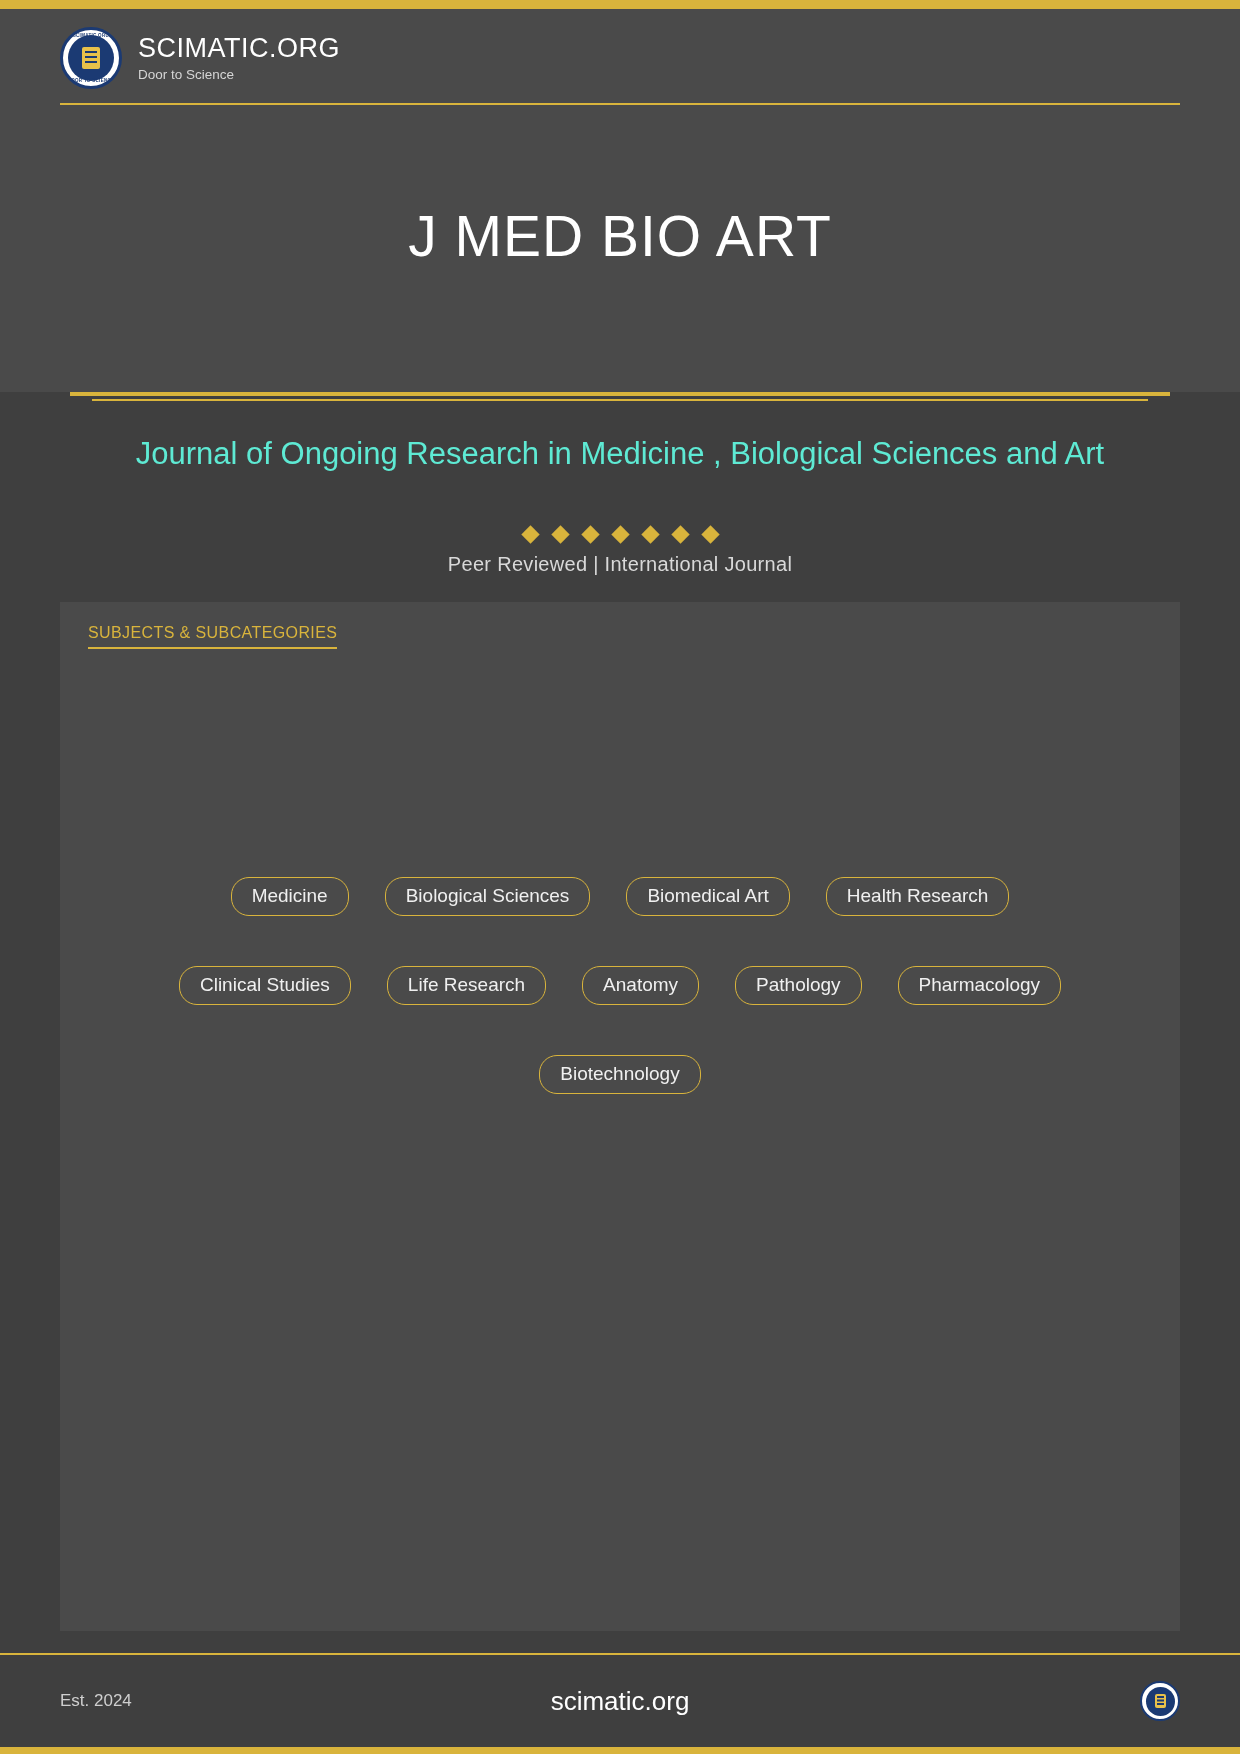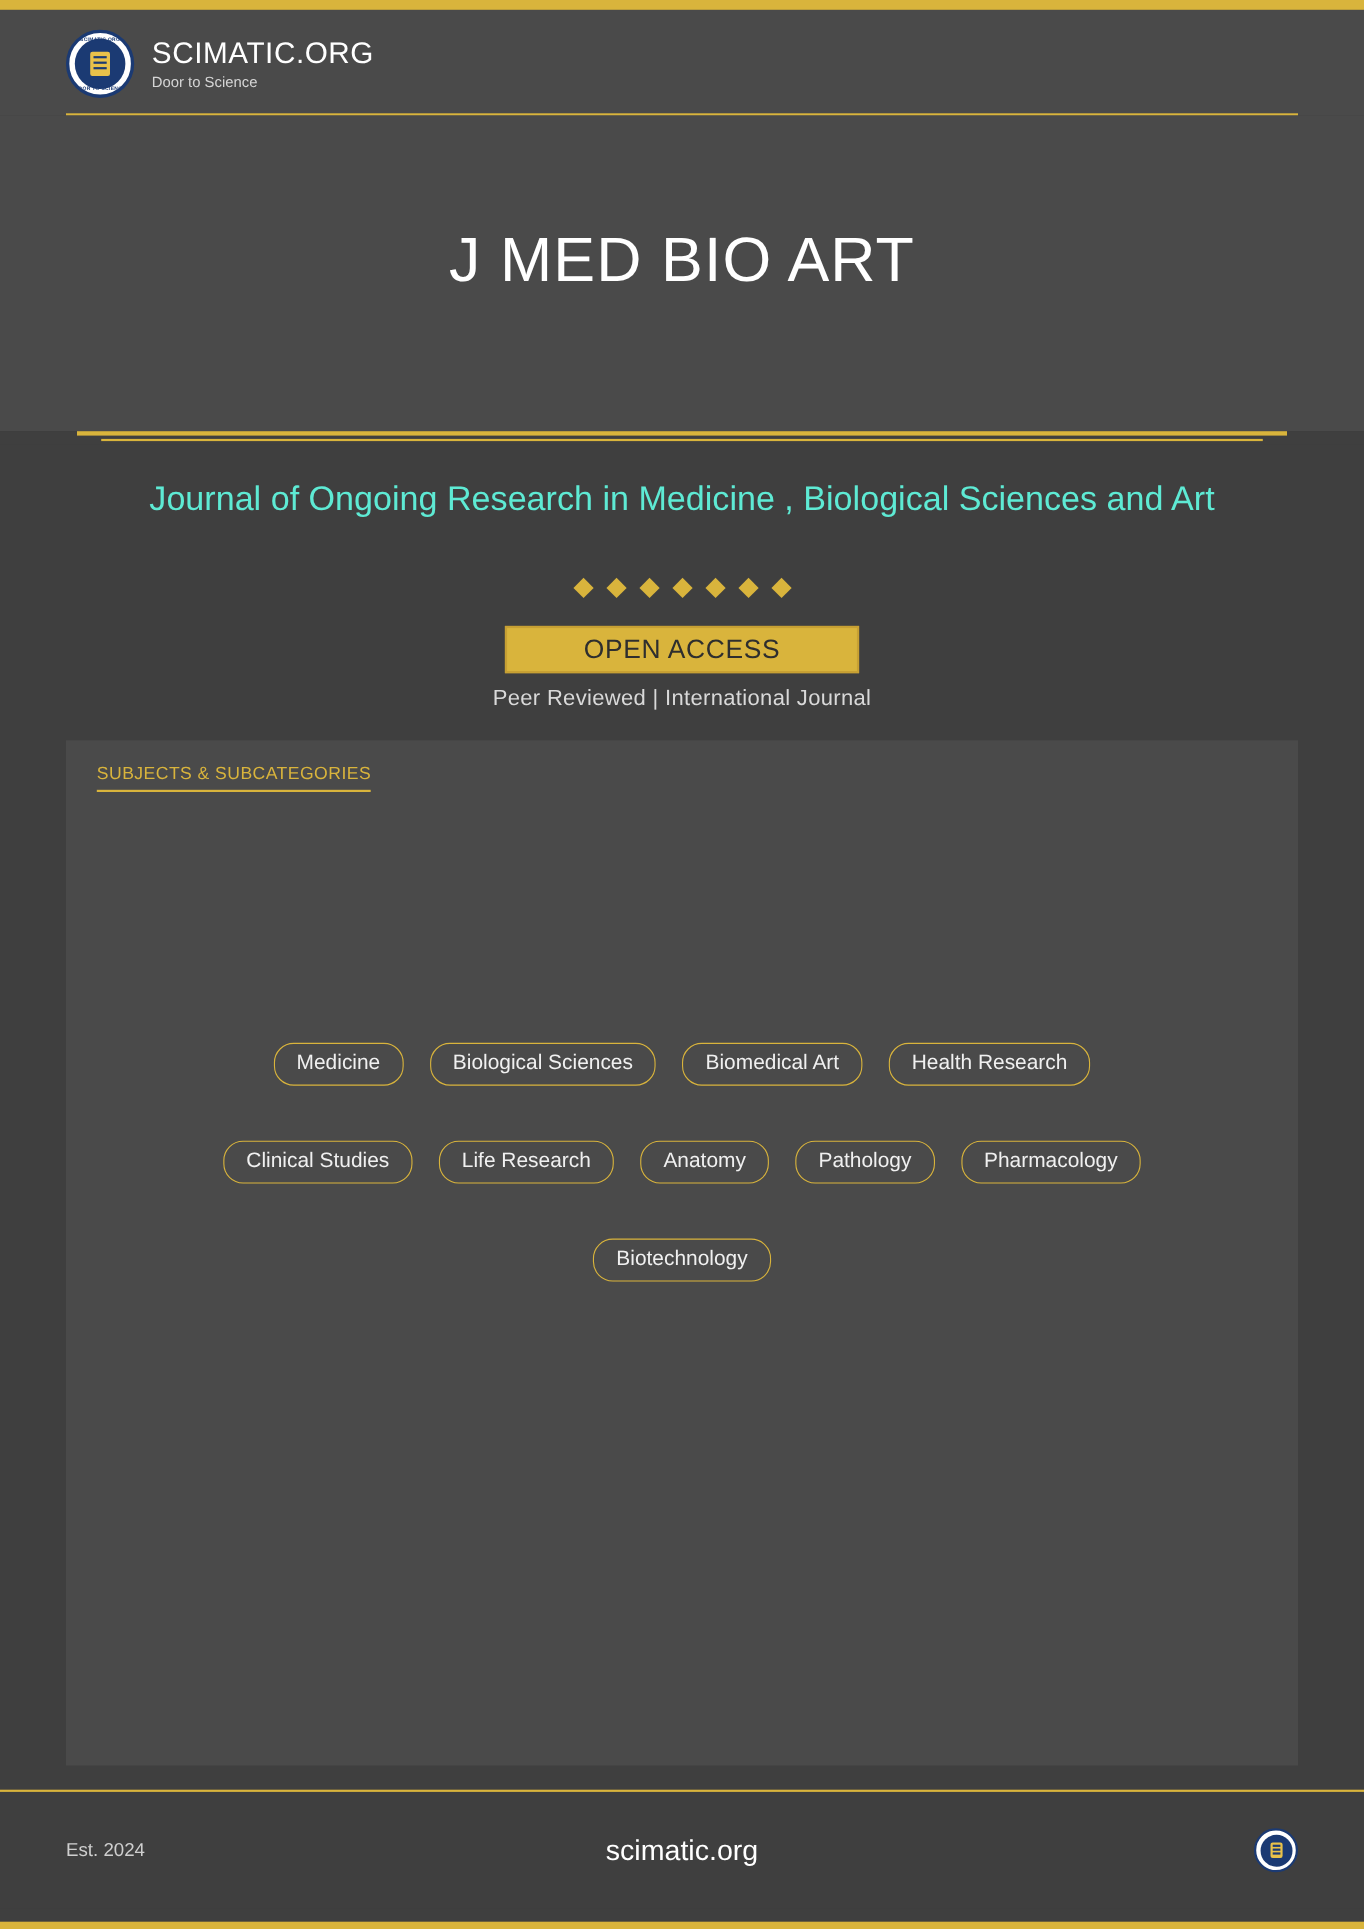--- a/index.html
+++ b/index.html
@@ -203,38 +203,38 @@
   .chip-rows {
     margin-top: 228px;
     display: flex;
     flex-direction: column;
     gap: 50px;
     align-items: center;
   }
   .chip-row {
     display: flex;
     justify-content: center;
-    gap: 24px;
+    gap: 36px;
     flex-wrap: wrap;
   }
   .chip {
     border: 1.5px solid #d9b43c;
     border-radius: 18px;
     padding: 7px 20px 8px 20px;
     font-size: 19px;
     color: #f0f0f0;
     background: transparent;
     white-space: nowrap;
   }
   
   .footer {
     flex: none;
-    height: 108px;
+    height: 94px;
     border-top: 2px solid #d9b43c;
-    margin: 22px 0 12px 0;
+    margin: 22px 0 0 0;
     display: flex;
     align-items: center;
     padding: 0 60px;
     background: #3f3f3f;
     position: relative;
   }
   .footer-left {
     font-size: 17px;
     color: #cfcfcf;
     flex: 1;
@@ -322,21 +322,20 @@
     <div class="diamonds">
       <span class="diamond"></span>
       <span class="diamond"></span>
       <span class="diamond"></span>
       <span class="diamond"></span>
       <span class="diamond"></span>
       <span class="diamond"></span>
       <span class="diamond"></span>
     </div>
 
-    <div class="oa-badge">OPEN ACCESS</div>
     <div class="peer-line">Peer Reviewed  |  International Journal</div>
   </div>
 
   <div class="subjects-panel">
     <div class="panel-heading">SUBJECTS &amp; SUBCATEGORIES</div>
 
     <div class="chip-rows">
       <div class="chip-row">
         <span class="chip">Medicine</span>
         <span class="chip">Biological Sciences</span>

